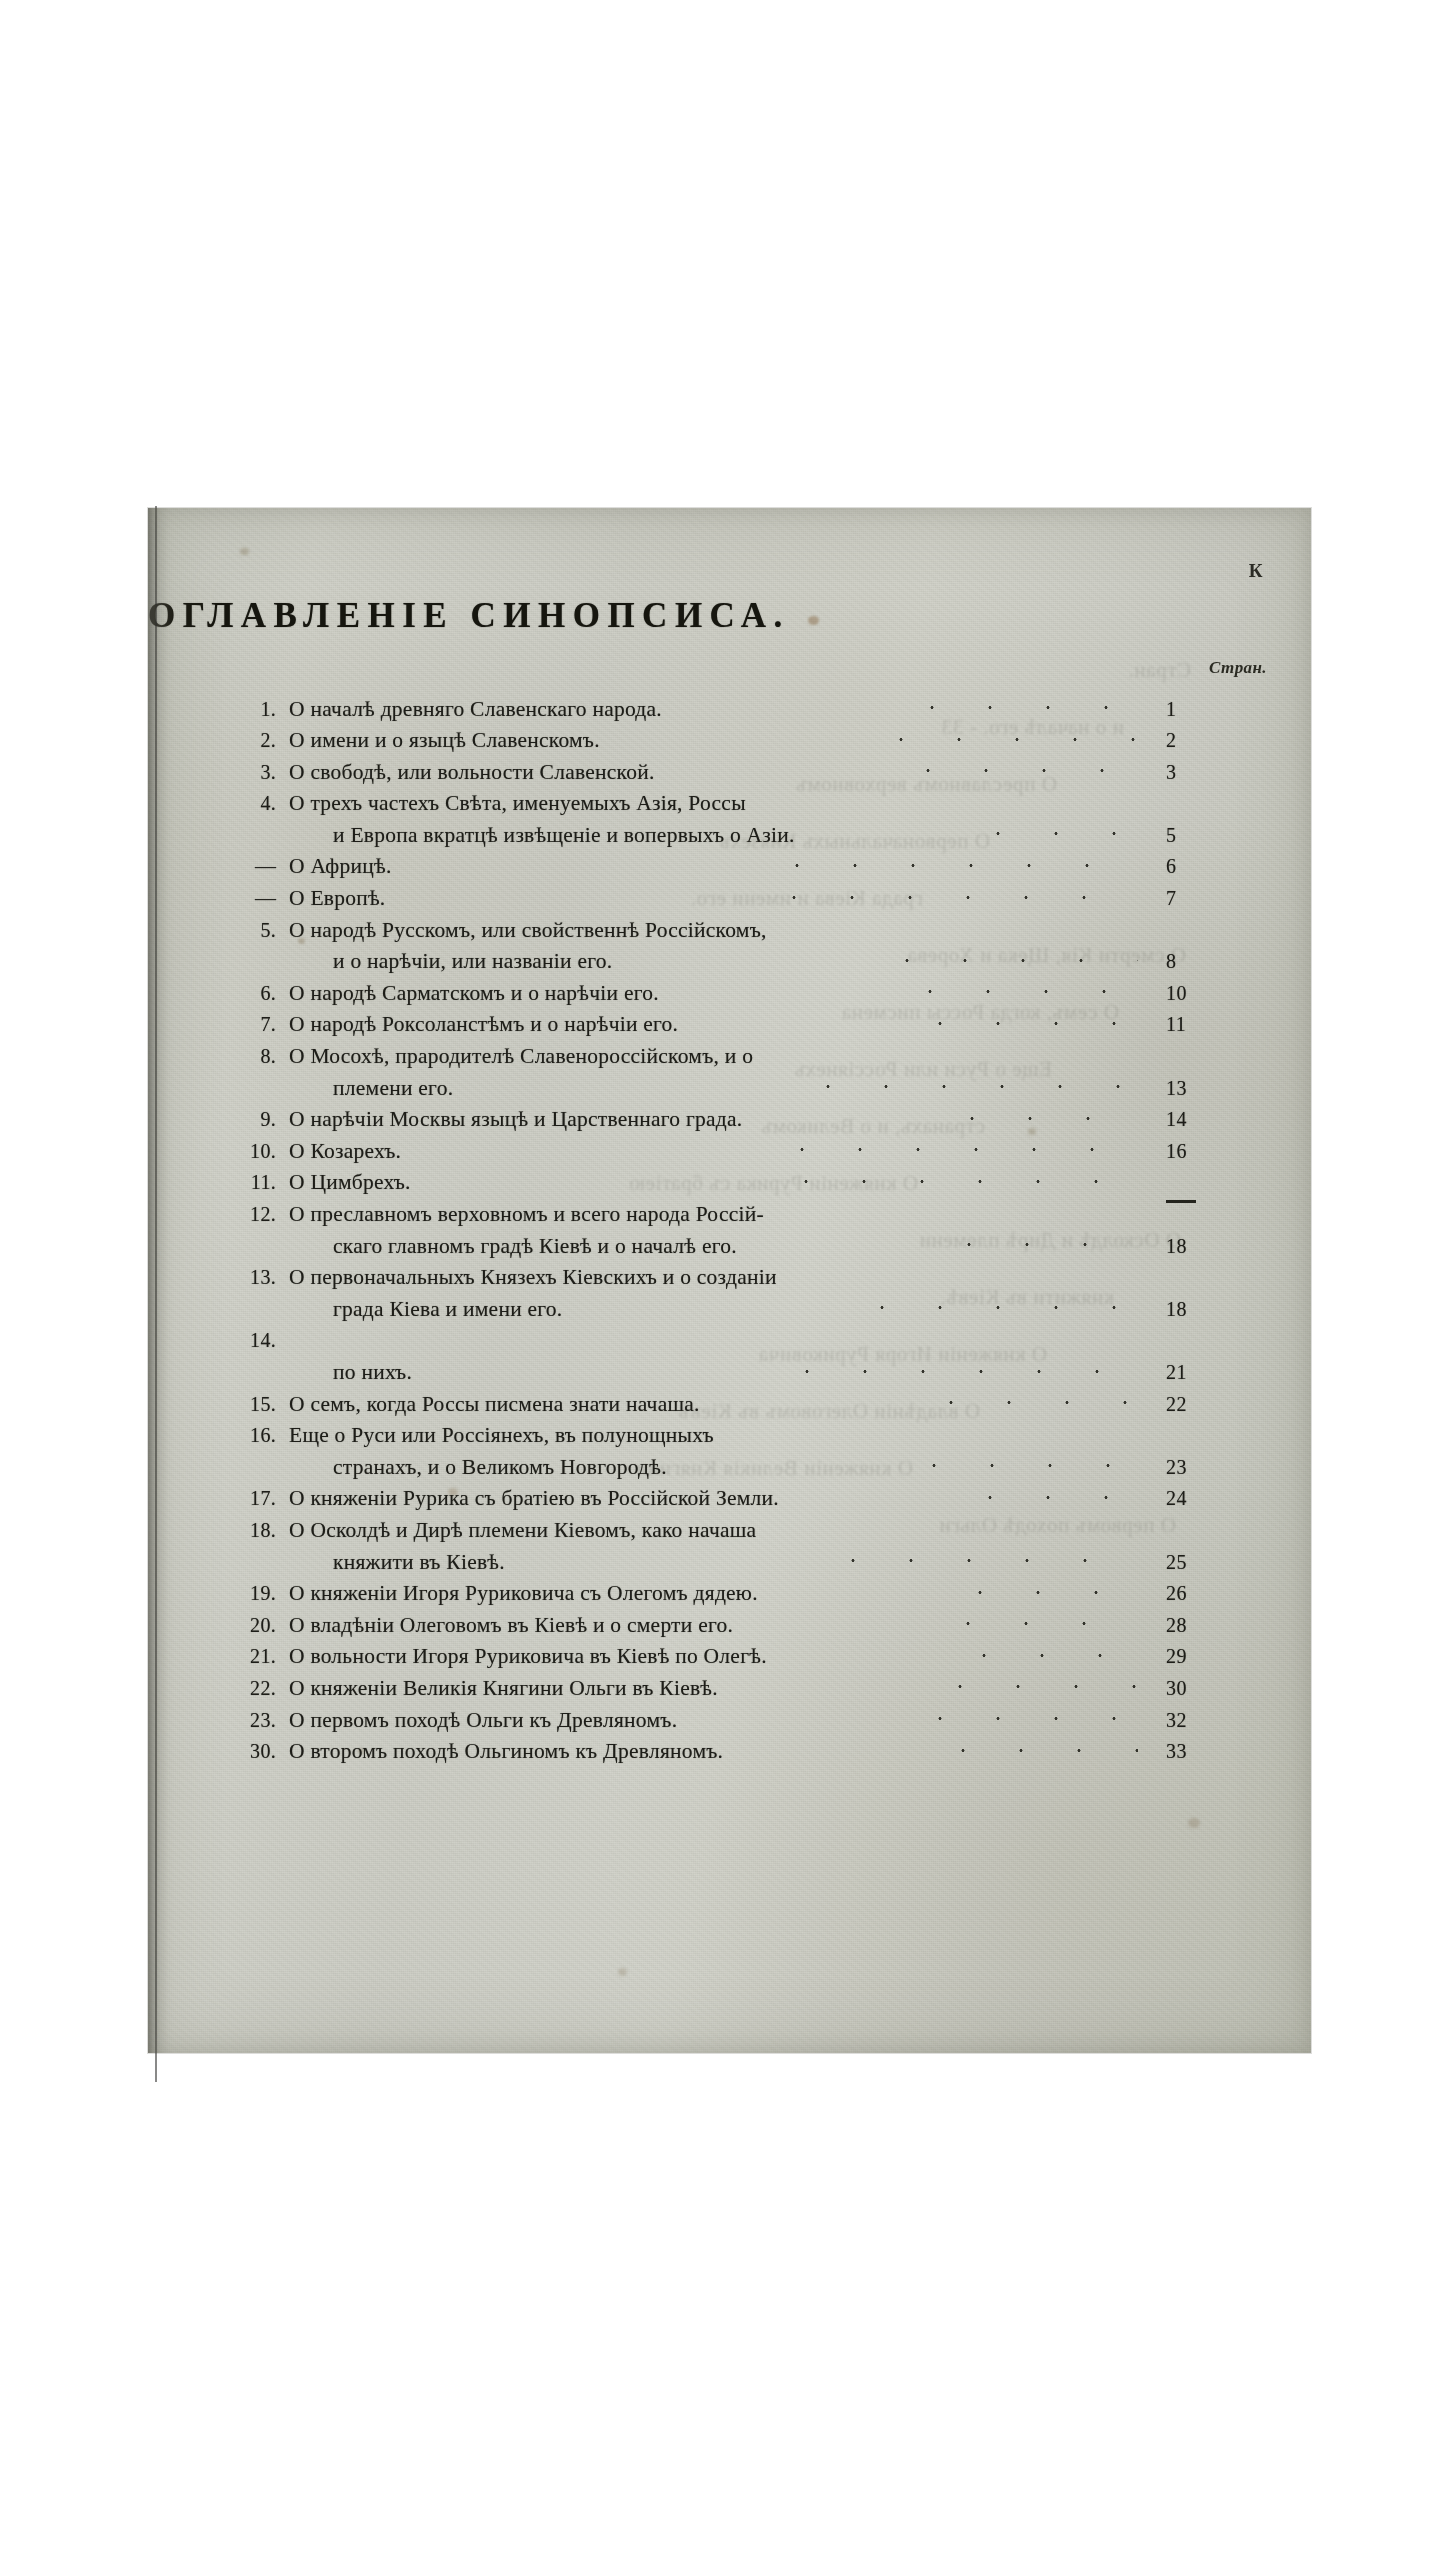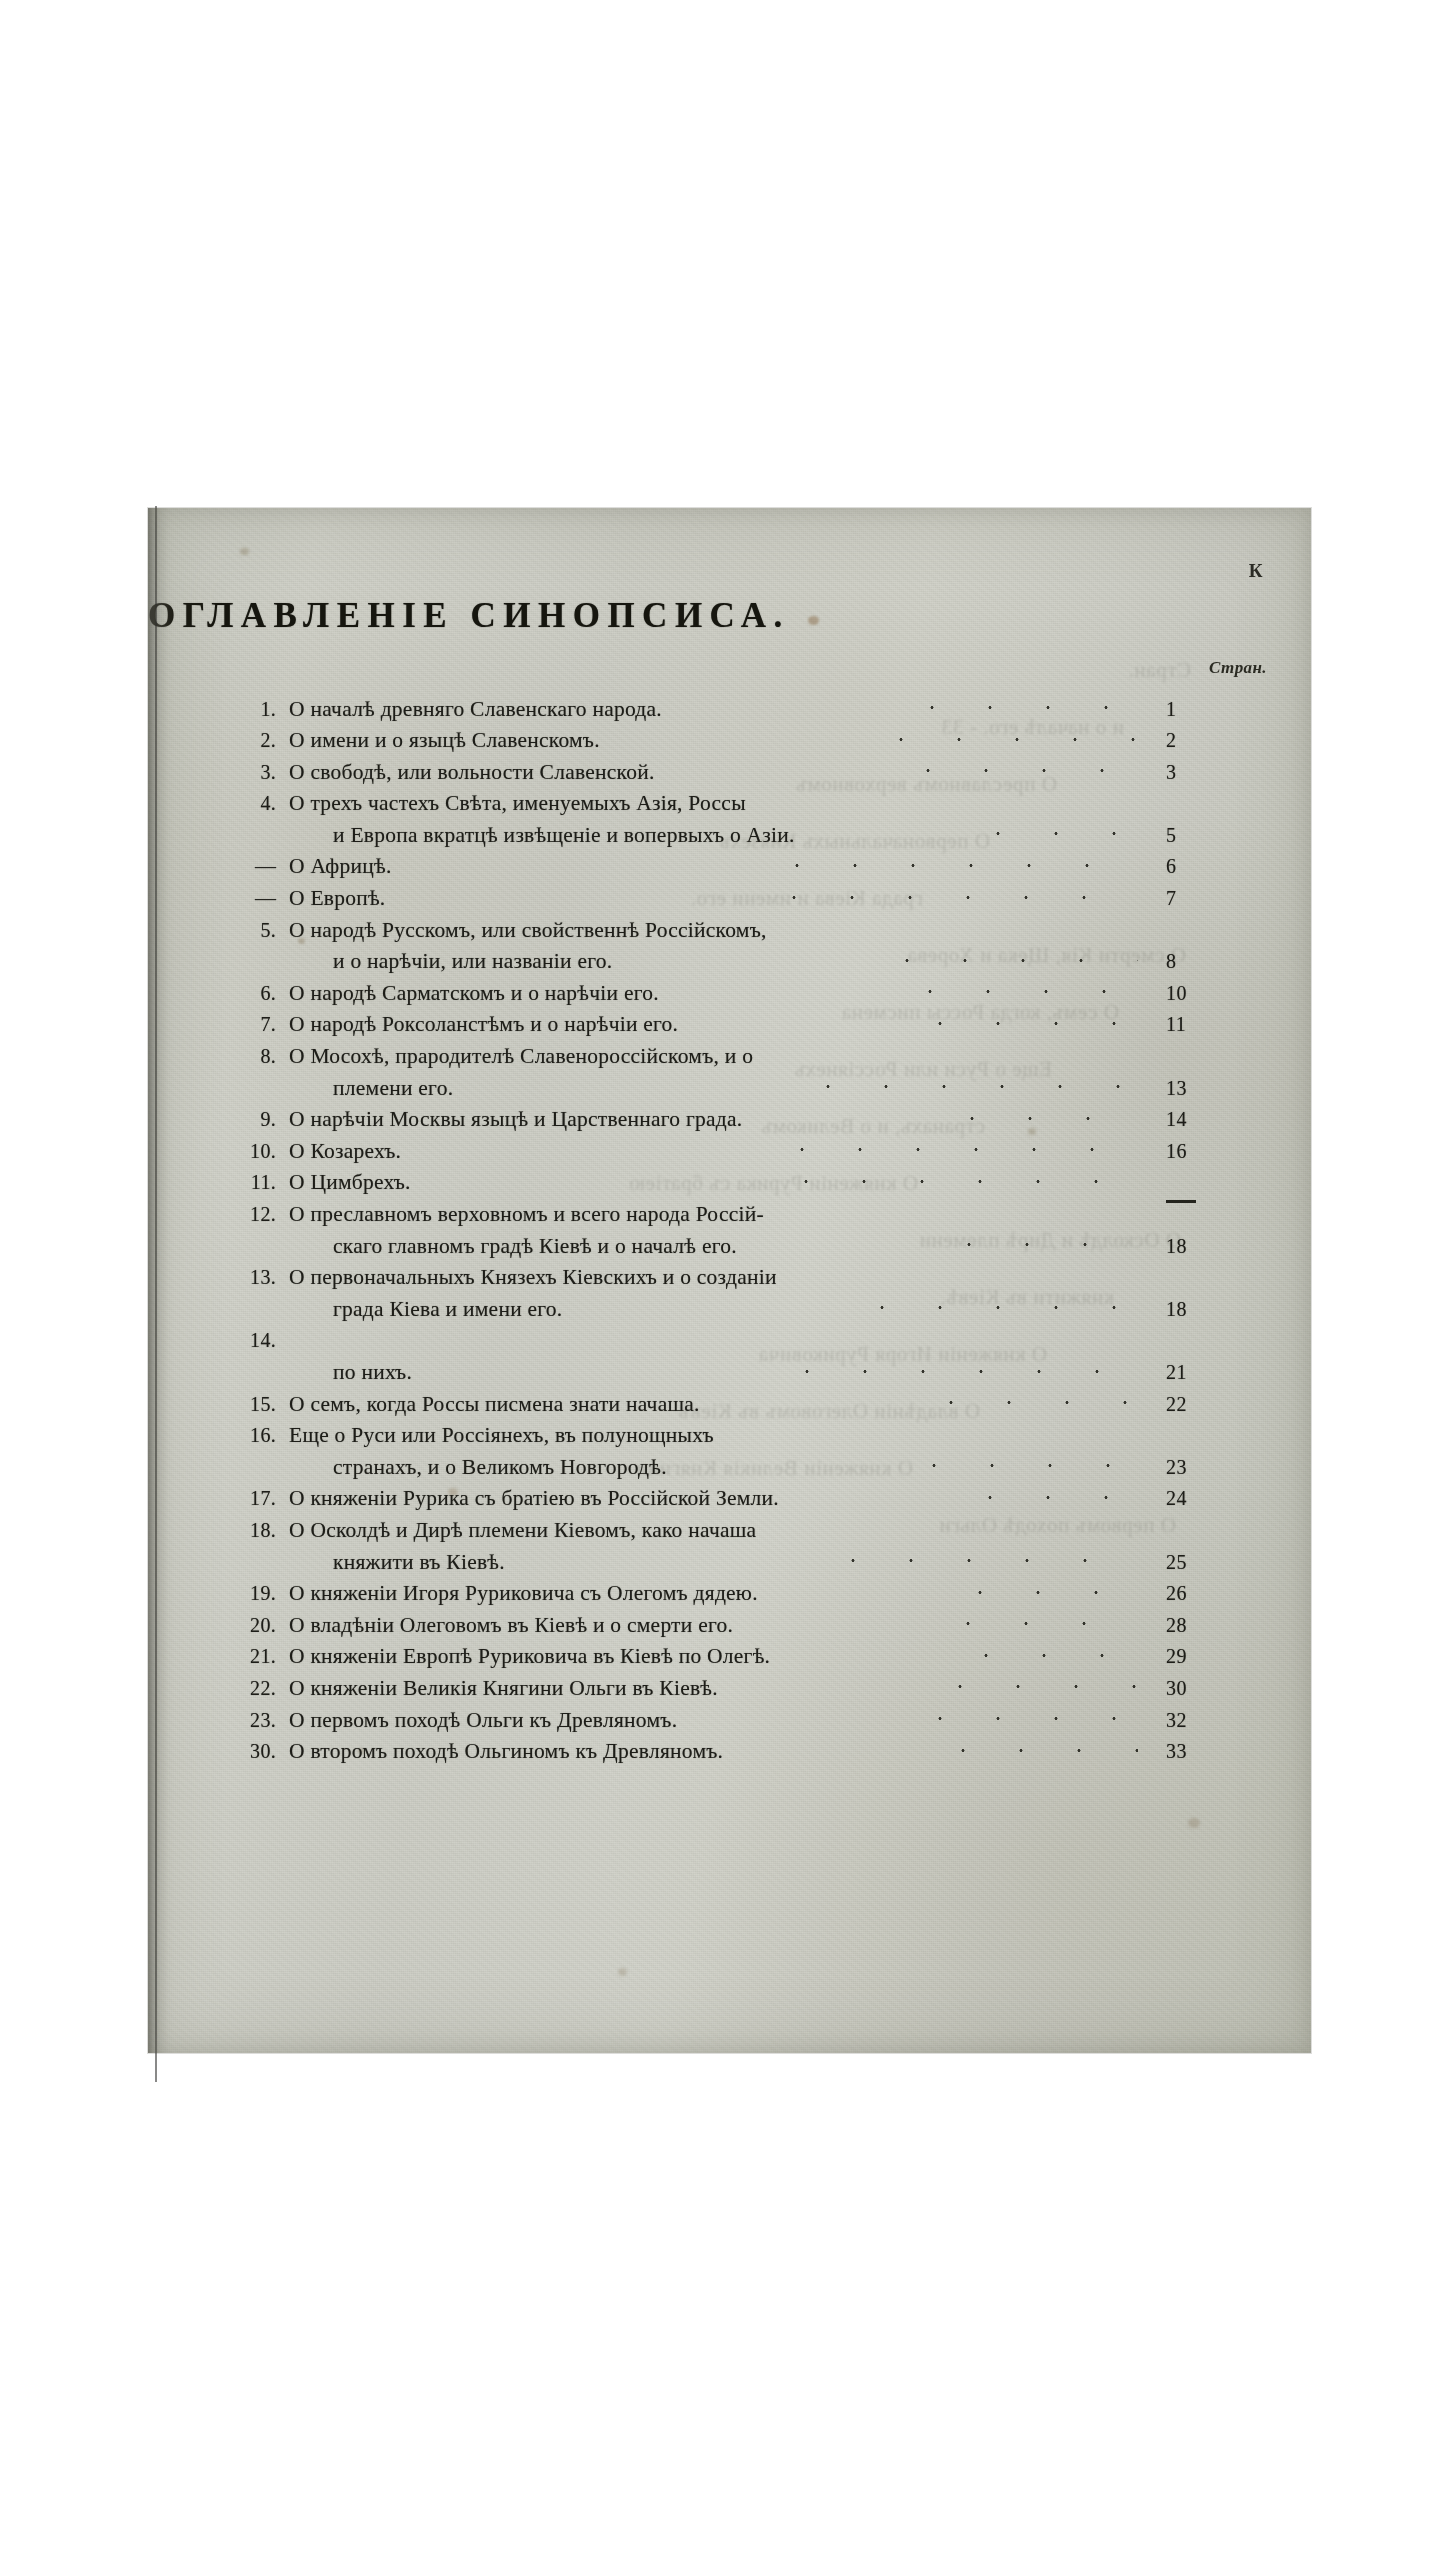--- a/index.html
+++ b/index.html
@@ -455,21 +455,21 @@
             <span class="pg">26</span>
           </div>
           <div class="row">
             <span class="num">20.</span>
             <span class="txt">О владѣніи Олеговомъ въ Кіевѣ и о смерти его.</span>
             <span class="leader"></span>
             <span class="pg">28</span>
           </div>
           <div class="row">
             <span class="num">21.</span>
-            <span class="txt">О княженіи Европѣ Руриковича въ Кіевѣ по Олегѣ.</span>
+            <span class="txt">О вольности Игоря Руриковича въ Кіевѣ по Олегѣ.</span>
             <span class="leader"></span>
             <span class="pg">29</span>
           </div>
           <div class="row">
             <span class="num">22.</span>
             <span class="txt">О княженіи Великія Княгини Ольги въ Кіевѣ.</span>
             <span class="leader"></span>
             <span class="pg">30</span>
           </div>
           <div class="row">

